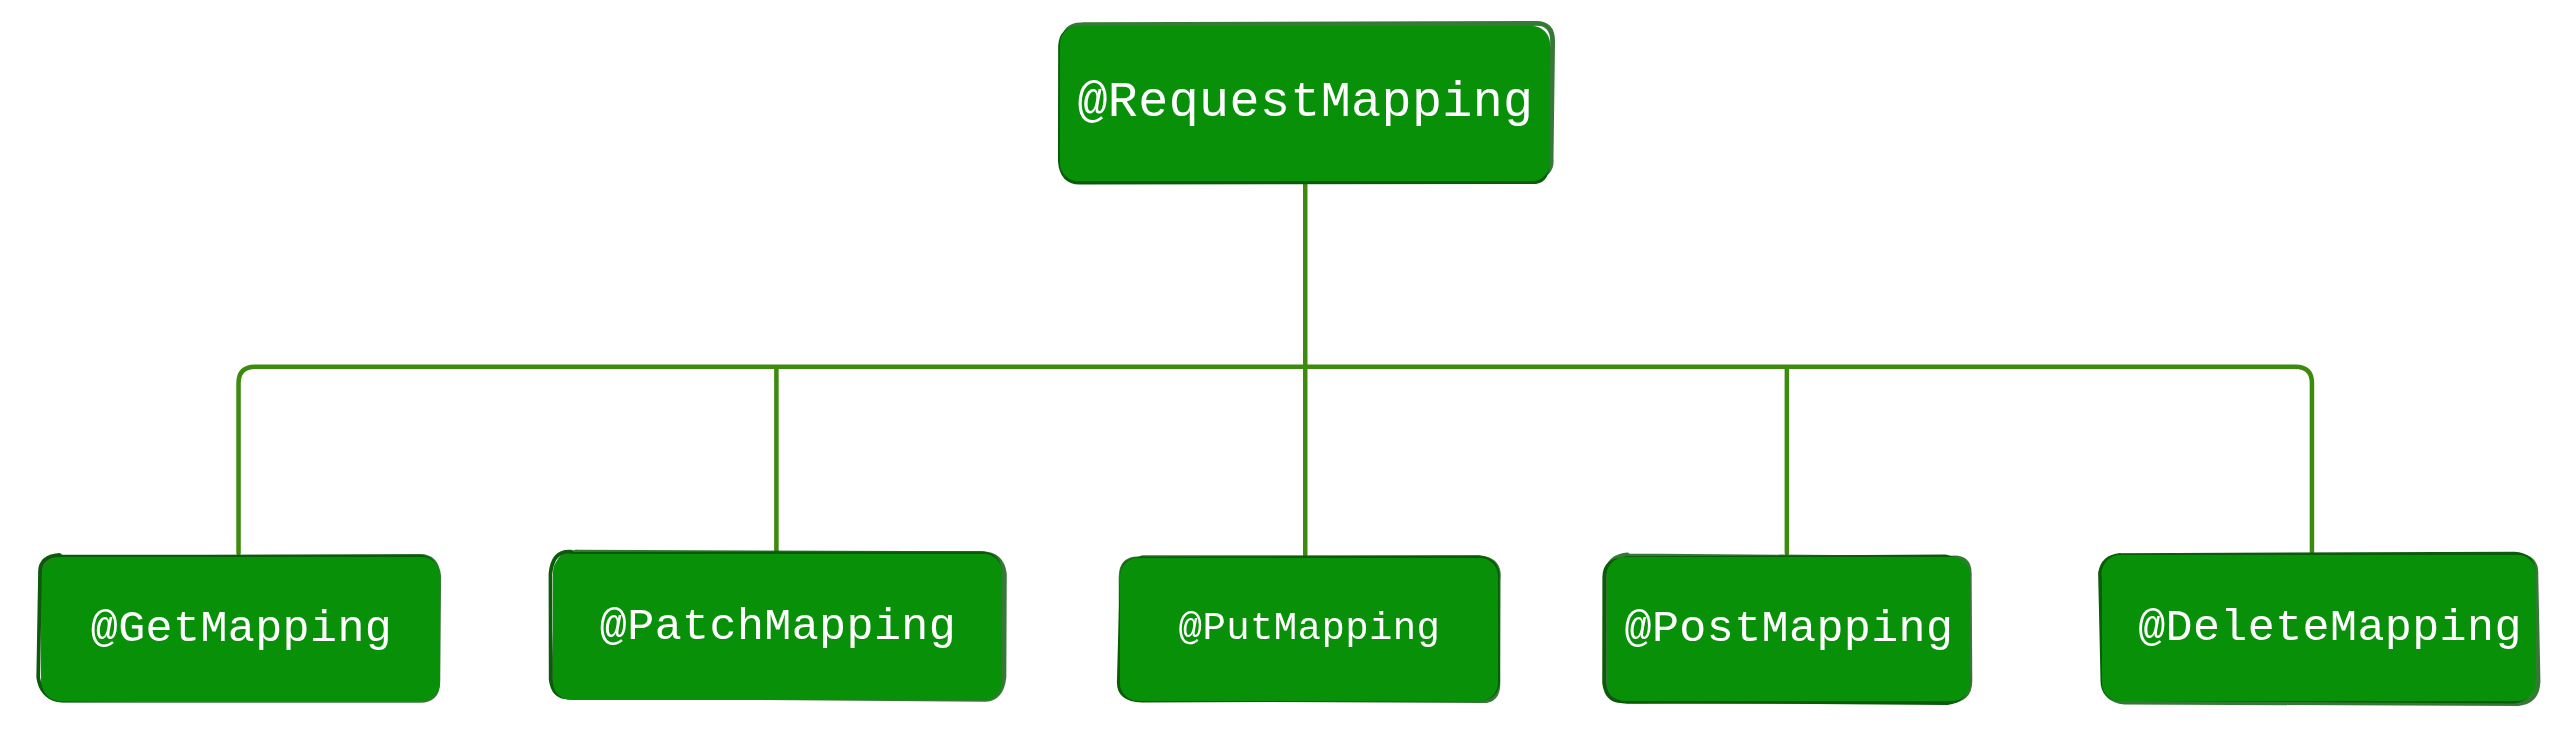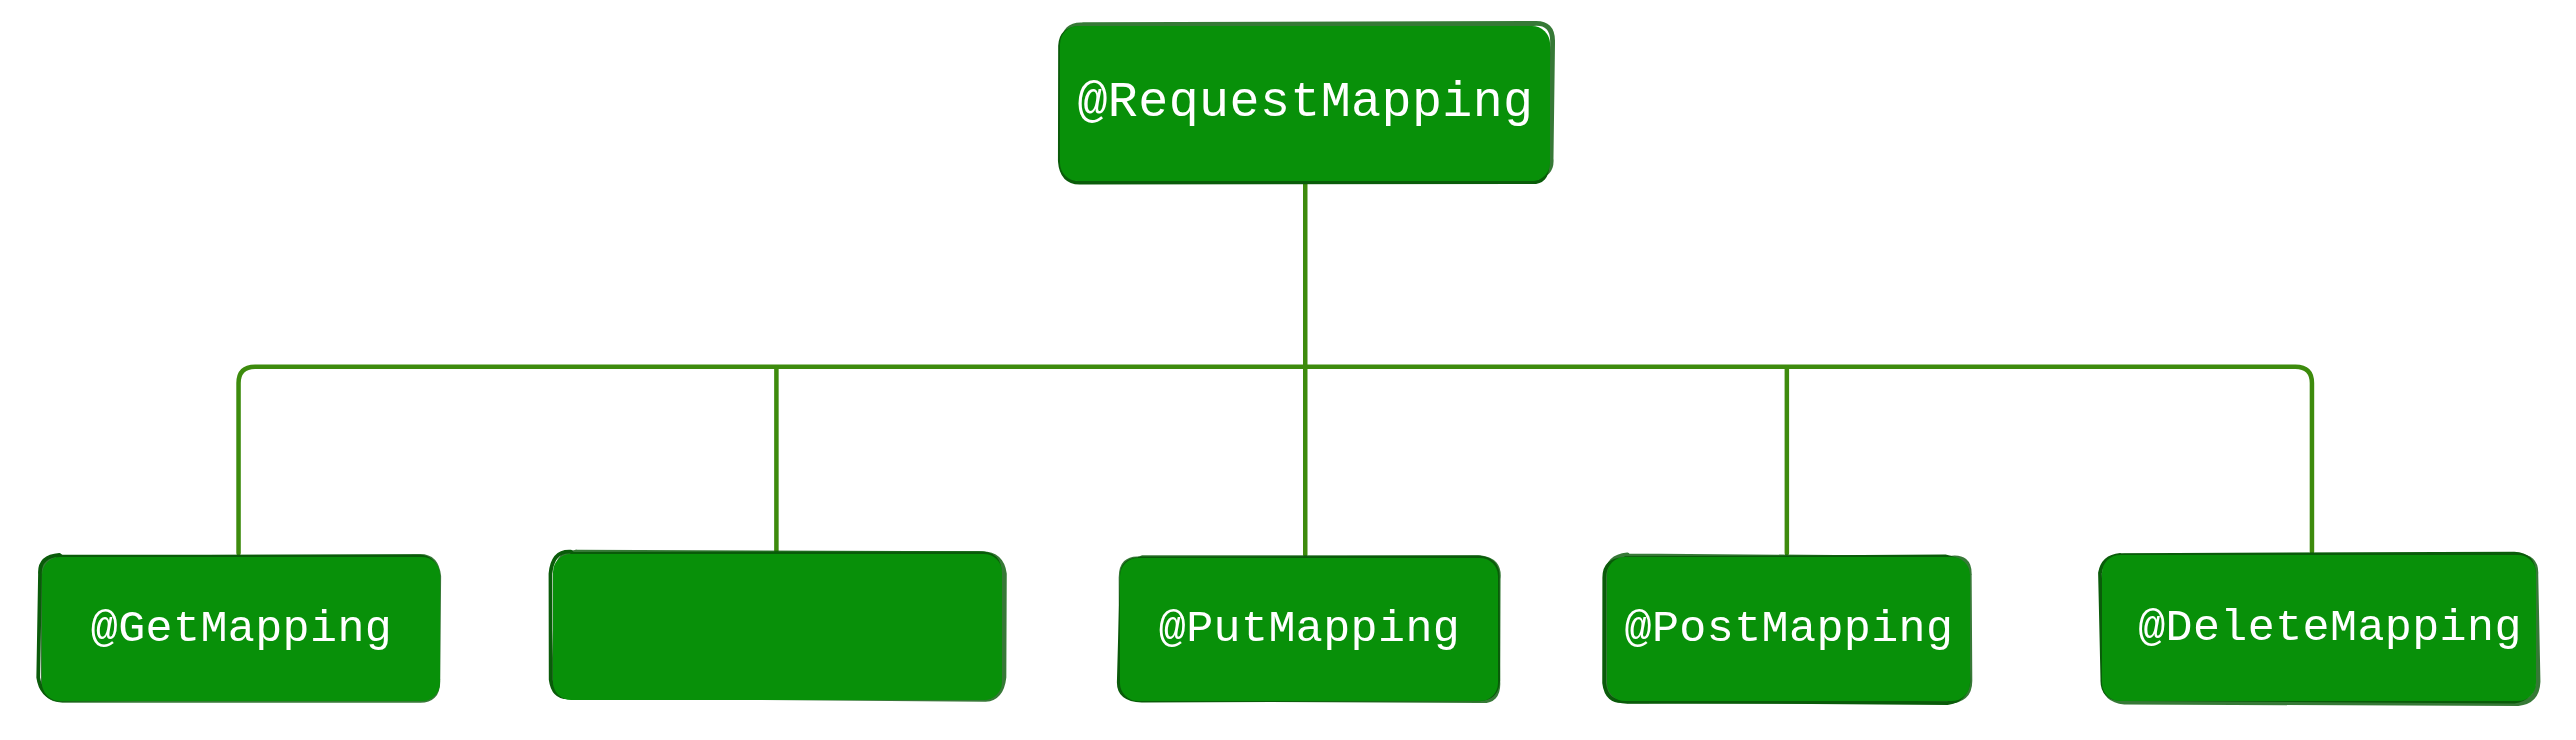--- a/index.html
+++ b/index.html
@@ -95,23 +95,24 @@
     <div class="body" style="background: rgb(8, 144, 9);"></div>
     <span class="node-label">@GetMapping</span>
   </div>
 
   <div class="node" style="left: 551px; top: 551px; width: 454px; height: 152px; font-size: 45px; color: rgb(255, 255, 255);">
     <svg class="sketch" viewBox="0 0 605 203" preserveAspectRatio="none">
         <path d="M 29.36475309485104 3.7929007622879 L 570.1583364423132 2.769017301965505 Q 598.0095247603022 2.937109890510328 598.0267085238593 28.3007059621159 L 596.5483736204915 170.15004581713583 Q 598.7868758839322 198.03404532838613 571.7614938715706 194.8060399822425 L 24.696278230054304 195.18420688807964 Q 2.9523316835984588 196.78546014393214 -0.40728773875162005 171.83426824456546 L -0.6935954025248066 30.161597439902835 Q 2.1178987998282537 -0.6030084528028965 26.45787441940047 0.9808852289570495 Z" fill="none" stroke="#0a5c0a" stroke-width="5" stroke-linecap="round" stroke-linejoin="round" opacity="1"></path>
         <path d="M 32.6284310411429 1.6654052213998511 L 574.3856912659248 3.5794547986006364 Q 600.6769511635648 4.143889161525294 604.0940199089237 30.359410305391066 L 603.5265938254306 168.51591920503415 Q 600.5287468468305 196.34037741553038 579.0480847888393 198.21479472436476 L 31.034998654038645 193.78969801892526 Q 7.950525987194851 196.2130222567357 3.638514901394956 170.50667648715898 L 8.606009222799912 29.778370733372867 Q 8.225541413179599 1.2114775475347415 34.43107337586116 2.0180625001667067 Z" fill="none" stroke="#0a5c0a" stroke-width="6.5" stroke-linecap="round" stroke-linejoin="round" opacity="0.82"></path>
       </svg>
     <div class="body" style="background: rgb(8, 144, 9);"></div>
+    <span class="node-label">@PatchMapping</span>
   </div>
 
-  <div class="node" style="left: 1118px; top: 555px; width: 383px; height: 149px; font-size: 45px; color: rgb(255, 255, 255);">
+  <div class="node" style="left: 1118px; top: 555px; width: 383px; height: 149px; font-size: 39px; color: rgb(255, 255, 255);">
     <svg class="sketch" viewBox="0 0 510 198" preserveAspectRatio="none">
         <path d="M 28.31596101890318 4.584527613944374 L 479.5143991918303 3.207917215768248 Q 507.3065019121859 4.633930925047025 505.64104215218686 32.31838353979401 L 506.2973249210045 167.37089756887872 Q 504.21459093282465 190.97039885958657 481.86959300225135 191.73020806512795 L 31.67110301658977 193.61185254552402 Q 1.0127405812963843 192.41787678515539 1.026542415842414 169.49067736254074 L 4.861193135613576 29.040834007202648 Q 4.5994851409923285 5.776750841992907 29.73958523978945 5.1728058877633885 Z" fill="none" stroke="#0a5c0a" stroke-width="5" stroke-linecap="round" stroke-linejoin="round" opacity="1"></path>
         <path d="M 32.267726752208546 3.468988101463765 L 481.9375961390324 3.4389099936233833 Q 509.0011324643856 6.334178056335077 506.1672847805312 31.976339092710987 L 505.69579265185166 168.20739593624603 Q 507.339826175943 195.81965462351218 481.4672171048587 193.3775189081207 L 30.94233070150949 191.43705229426268 Q 4.428845335613005 191.416216569487 4.533440139144659 165.61256288853474 L 4.187610935070552 30.855346631724387 Q 3.8421492259949446 2.645771183539182 29.84409819112625 5.337082341895439 Z" fill="none" stroke="#0a5c0a" stroke-width="6.5" stroke-linecap="round" stroke-linejoin="round" opacity="0.82"></path>
       </svg>
     <div class="body" style="background: rgb(8, 144, 9);"></div>
     <span class="node-label">@PutMapping</span>
   </div>
 
   <div class="node" style="left: 1605px; top: 554px; width: 368px; height: 150px; font-size: 45px; color: rgb(255, 255, 255);">
     <svg class="sketch" viewBox="0 0 490 200" preserveAspectRatio="none">

